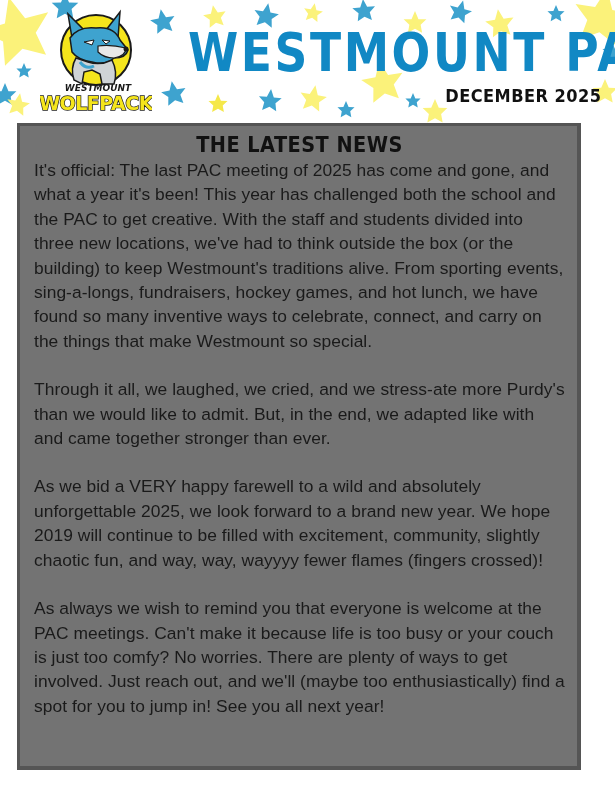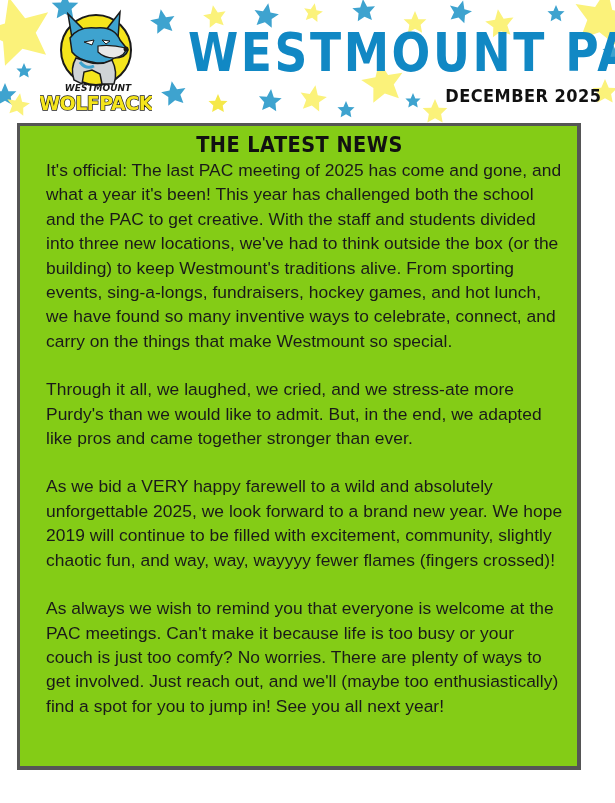--- a/index.html
+++ b/index.html
@@ -63,41 +63,41 @@
     }
     .news-box {
       position: absolute;
       left: 17px;
       top: 123px;
       width: 564px;
       height: 647px;
       border: 3px solid #555555;
       border-right-width: 4px;
       border-bottom-width: 4px;
-      background: #84cc16;
+      background: #737373;
       box-sizing: border-box;
       padding: 4px 12px 0 14px;
     }
     .news-heading {
       text-align: center;
       font-family: "DejaVu Sans", sans-serif;
       font-weight: bold;
       font-size: 21px;
       letter-spacing: 0.5px;
       color: #111111;
       margin: 2px 0 0 0;
       line-height: 26px;
       transform: scaleX(0.92);
     }
     .news-para {
       font-family: "Liberation Sans", sans-serif;
       font-size: 17.4px;
       line-height: 24.4px;
       color: #1a1a1a;
-      margin: 0 0 24px 12px;
+      margin: 0 0 24px 0;
       letter-spacing: 0.05px;
     }
   </style>
 </head>
 <body>
 
 <div class="header">
   <svg class="stars" viewBox="0 0 615 125">
     <defs>
       <path id="star" d="M0,-10 L2.9,-3.2 L9.5,-3.1 L4.7,1.5 L5.9,8.1 L0,4.8 L-5.9,8.1 L-4.7,1.5 L-9.5,-3.1 L-2.9,-3.2 Z"></path>
@@ -155,16 +155,16 @@
     <text x="56" y="102" text-anchor="middle" font-family="'DejaVu Sans', sans-serif" font-weight="bold" font-size="19" fill="#f5e51c" stroke="#1a1a1a" stroke-width="1.4" paint-order="stroke" letter-spacing="-0.5">WOLFPACK</text>
   </svg>
 
   <div class="title">WESTMOUNT PAC</div>
   <div class="date">DECEMBER 2025</div>
 </div>
 
 <div class="news-box">
   <div class="news-heading">THE LATEST NEWS</div>
   <p class="news-para">It's official: The last PAC meeting of 2025 has come and gone, and what a year it's been! This year has challenged both the school and the PAC to get creative. With the staff and students divided into three new locations, we've had to think outside the box (or the building) to keep Westmount's traditions alive. From sporting events, sing-a-longs, fundraisers, hockey games, and hot lunch, we have found so many inventive ways to celebrate, connect, and carry on the things that make Westmount so special.</p>
-  <p class="news-para">Through it all, we laughed, we cried, and we stress-ate more Purdy's than we would like to admit. But, in the end, we adapted like pros and came together stronger than ever.</p>
+  <p class="news-para">Through it all, we laughed, we cried, and we stress-ate more Purdy's than we would like to admit. But, in the end, we adapted like with and came together stronger than ever.</p>
   <p class="news-para">As we bid a VERY happy farewell to a wild and absolutely unforgettable 2025, we look forward to a brand new year. We hope 2019 will continue to be filled with excitement, community, slightly chaotic fun, and way, way, wayyyy fewer flames (fingers crossed)!</p>
   <p class="news-para">As always we wish to remind you that everyone is welcome at the PAC meetings. Can't make it because life is too busy or your couch is just too comfy? No worries. There are plenty of ways to get involved. Just reach out, and we'll (maybe too enthusiastically) find a spot for you to jump in! See you all next year!</p>
 </div>
 
 </body></html>

